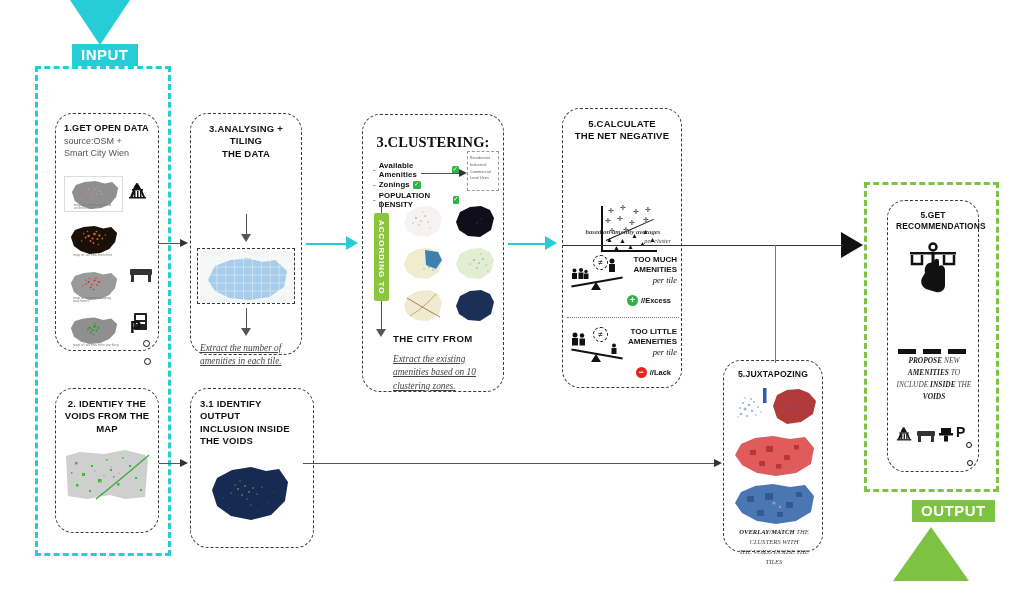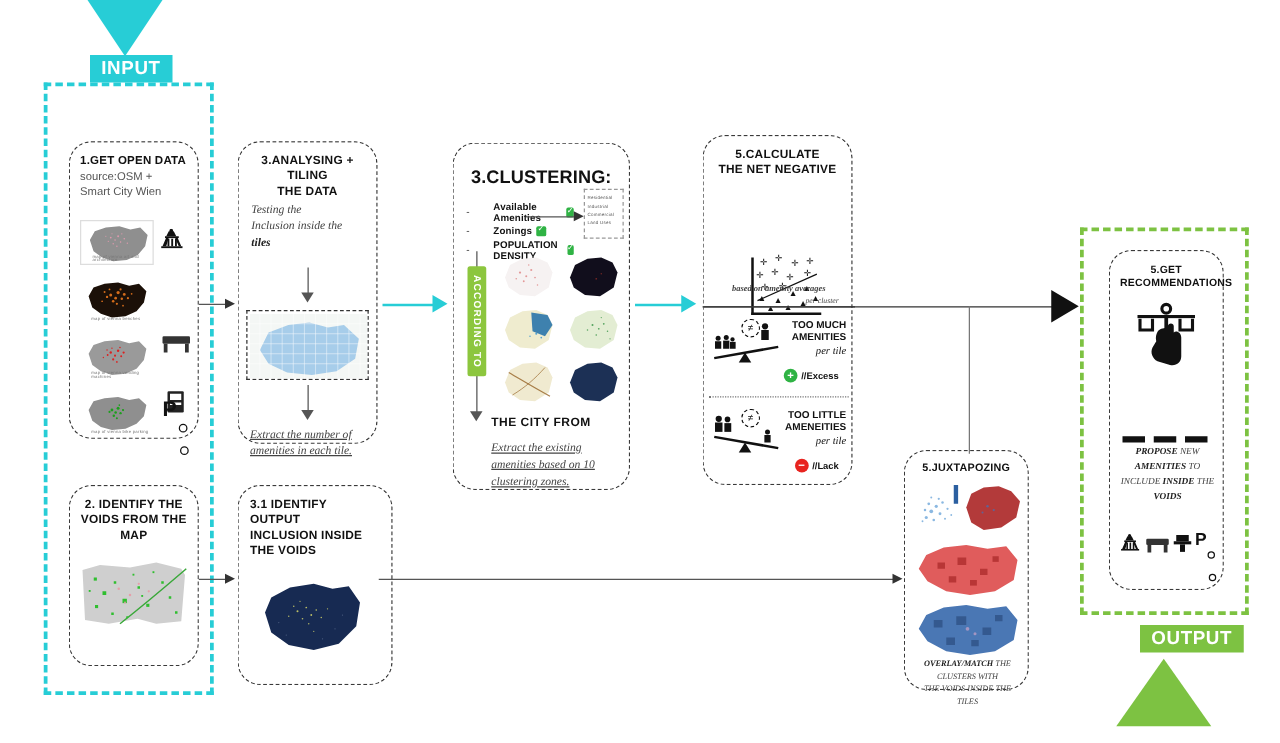--- a/index.html
+++ b/index.html
@@ -48,21 +48,21 @@
   .serif-it{
     font-family:"Liberation Serif", serif;font-style:italic;font-size:9.3px;
     color:#444;line-height:1.45;
   }
   .serif-it b{font-weight:bold;font-style:italic;color:#222;}
   .src{font-size:9px;color:#555;line-height:1.35;}
 
   
   .chk-row{display:flex;align-items:center;gap:3px;margin:1.5px 0;}
   .chk-bullet{font-size:8px;color:#333;}
-  .chk-label{font-size:7.8px;font-weight:bold;color:#111;letter-spacing:.1px;margin-left:16px;}
+  .chk-label{font-size:7.8px;font-weight:bold;color:#111;letter-spacing:.1px;}
   .chk-box{
     width:8px;height:8px;background:#2fb344;border-radius:1.5px;
     display:inline-flex;align-items:center;justify-content:center;
     color:#fff;font-size:6.5px;line-height:1;
   }
 
   
   .acc-tag{
     background:#8cc63e;color:#fff;font-weight:bold;font-size:8px;letter-spacing:1px;
     writing-mode:vertical-rl;text-align:center;
@@ -317,23 +317,20 @@
             <circle cx="70" cy="70" r="1.6"></circle>
         </g>
       </svg>
     </div>
   </div>
 
   <div class="abs card" style="left:190px;top:113px;width:112px;height:242px;padding:9px 9px;">
     <div class="card-title center">3.ANALYSING  + TILING</div>
     <div class="card-title center">THE DATA</div>
 
-    <div class="abs serif-it" style="left:10px;top:48px;width:92px;">
-      Testing the<br>Inclusion inside the<br><b>tiles</b>
-    </div>
 
     <div class="abs v-stem" style="left:55px;top:100px;height:22px;"></div>
     <div class="abs arrow-d" style="left:50px;top:120px;"></div>
 
     <div class="abs" style="left:6px;top:134px;width:98px;height:56px;border:1.6px dashed #333;padding:2px;">
       <svg viewBox="0 0 190 104" width="94" height="52" preserveAspectRatio="none">
         <rect width="190" height="104" fill="#f4f7f5"></rect>
         <path d="M16 58 L30 30 L62 18 L96 14 L126 22 L152 18 L176 40 L170 72 L140 92 L100 98 L60 94 L30 80 Z" fill="#9fc9e8" opacity="0.92"></path>
         <g stroke="#ffffff" stroke-width="0.9" opacity="0.85">
           <path d="M0 16 H190 M0 32 H190 M0 48 H190 M0 64 H190 M0 80 H190"></path>
@@ -375,21 +372,21 @@
             <circle cx="130" cy="80" r="1"></circle>
             <circle cx="52" cy="90" r="1"></circle>
           <circle cx="142" cy="58" r="1"></circle>
             <circle cx="110" cy="96" r="1"></circle>
         </g>
       </svg>
     </div>
   </div>
 
   <div class="abs card" style="left:362px;top:114px;width:142px;height:278px;padding:9px 10px;">
-    <div class="card-title big" style="margin-top:9px;">3.CLUSTERING:</div>
+    <div class="card-title big" style="margin-top:9px;font-family:Liberation Serif, serif;">3.CLUSTERING:</div>
 
     <div class="abs" style="left:10px;top:44px;width:86px;">
       <div class="chk-row">
         <span class="chk-bullet">-</span>
         <span class="chk-label">Available Amenities</span>
         <span class="chk-box">✓</span>
       </div>
       <div class="chk-row">
         <span class="chk-bullet">-</span>
         <span class="chk-label">Zonings</span>

